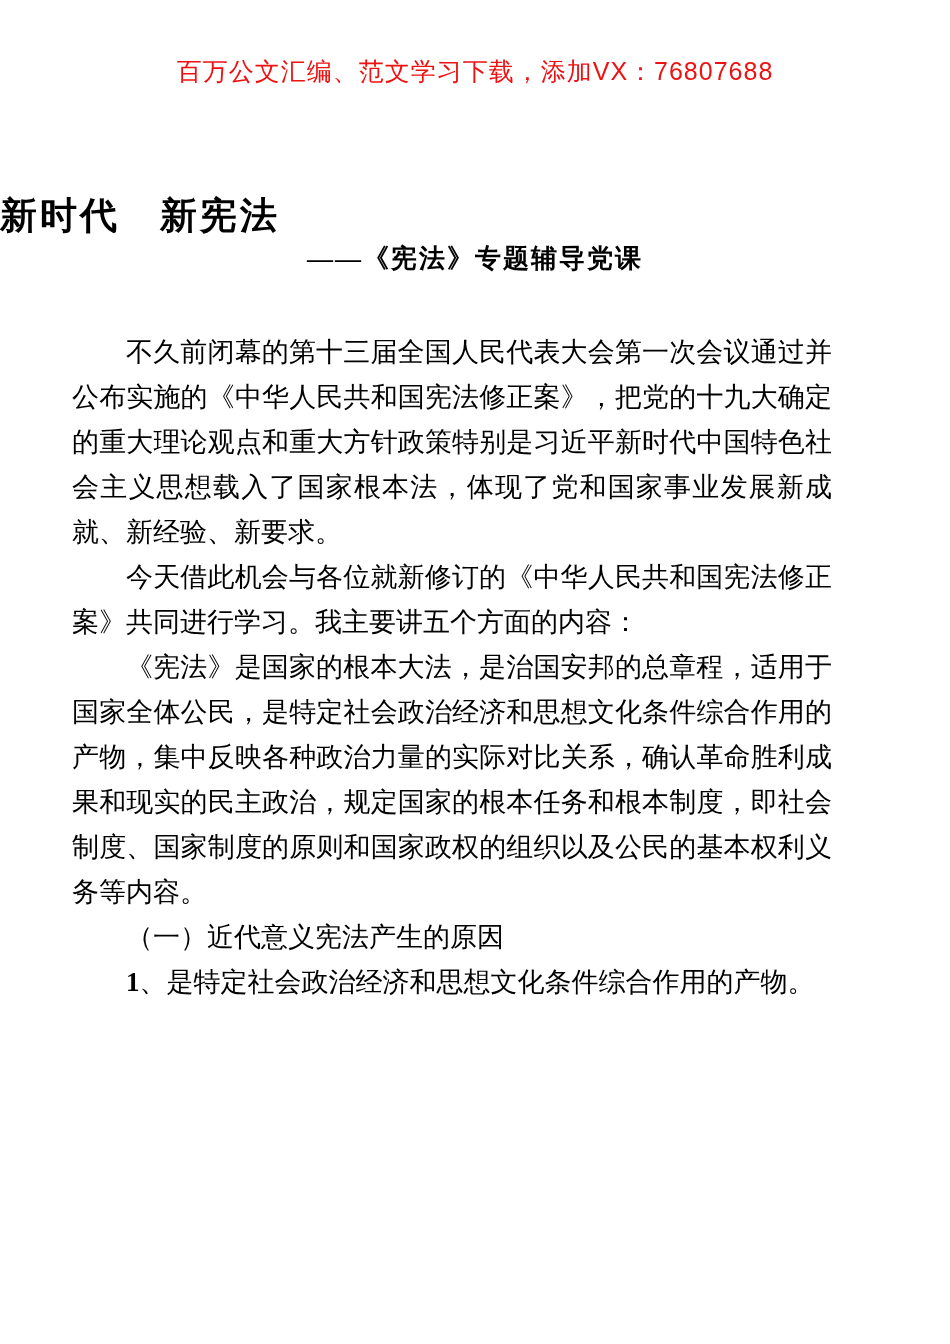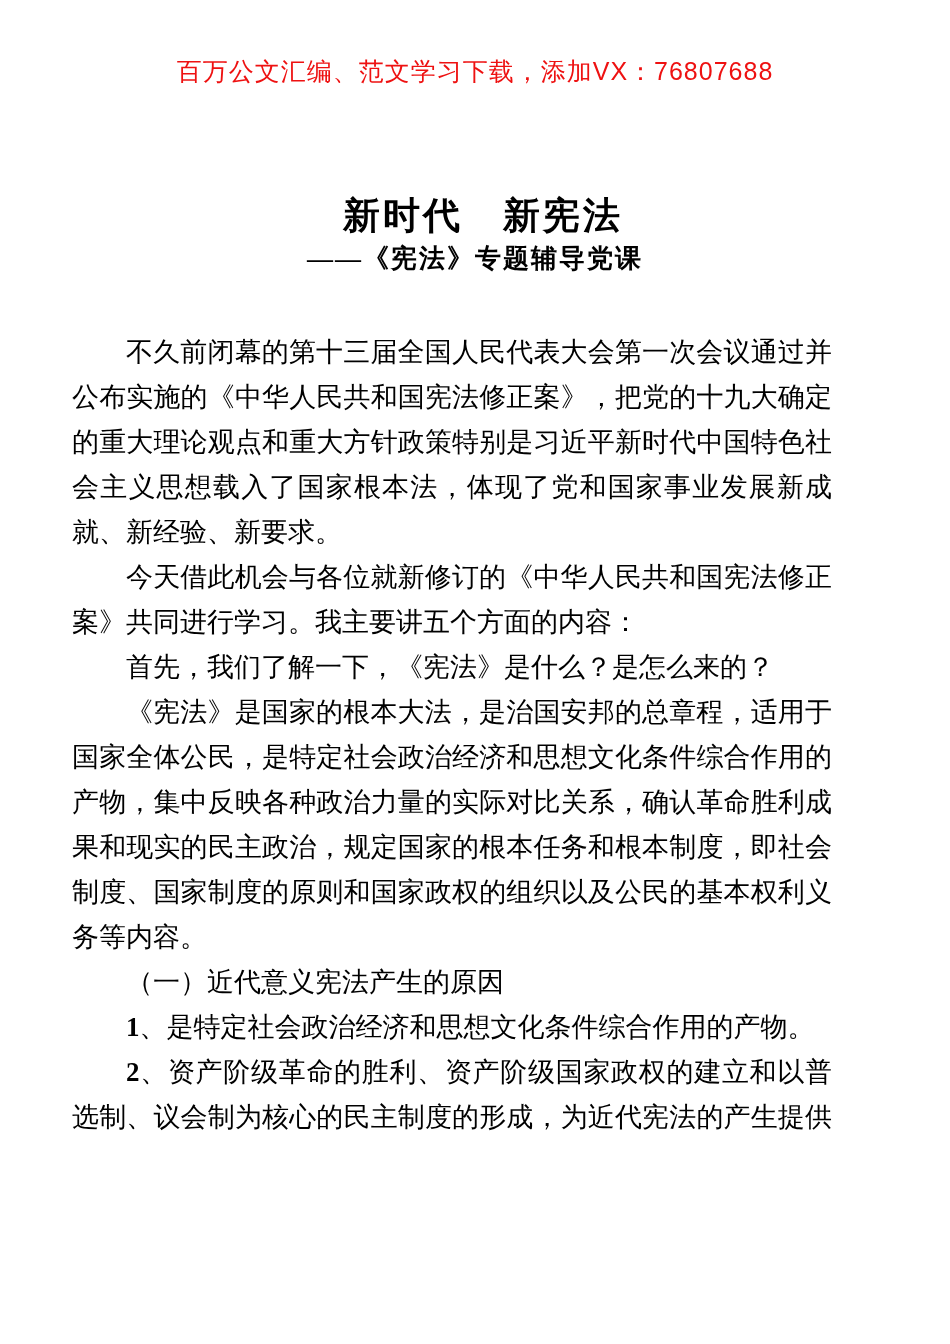--- a/index.html
+++ b/index.html
@@ -21,26 +21,25 @@
     padding-top: 56px;
     text-align: center;
     font-family: "Liberation Sans", "DejaVu Sans", sans-serif;
     font-size: 25px;
     line-height: 30px;
     color: #ee1111;
     letter-spacing: 1px;
   }
   .doc-title {
     margin-top: 108px;
-    text-align: center;
+    text-align: left;
     font-size: 37px;
     font-weight: bold;
     line-height: 44px;
     letter-spacing: 3px;
-    margin-left: 16px;
   }
   .doc-subtitle {
     margin-top: 4px;
     text-align: center;
     font-size: 26px;
     font-weight: bold;
     line-height: 34px;
     letter-spacing: 2px;
   }
   .content {
@@ -70,24 +69,22 @@
   <div class="doc-title">新时代　新宪法</div>
 
   <div class="doc-subtitle">——《宪法》专题辅导党课</div>
 
   <div class="content" id="paragraphs-container">
   <p class="para"><span class="ptext">不久前闭幕的第十三届全国人民代表大会第一次会议通过并公布实施的《中华人民共和国宪法修正案》，把党的十九大确定的重大理论观点和重大方针政策特别是习近平新时代中国特色社会主义思想载入了国家根本法，体现了党和国家事业发展新成就、新经验、新要求。</span></p>
 
   <p class="para"><span class="ptext">今天借此机会与各位就新修订的《中华人民共和国宪法修正案》共同进行学习。我主要讲五个方面的内容：</span></p>
 
 
-  <p class="para"><span class="ptext">首先，我们了解一下，《宪法》是什么？是怎么来的？</span></p>
 
   <p class="para"><span class="ptext">《宪法》是国家的根本大法，是治国安邦的总章程，适用于国家全体公民，是特定社会政治经济和思想文化条件综合作用的产物，集中反映各种政治力量的实际对比关系，确认革命胜利成果和现实的民主政治，规定国家的根本任务和根本制度，即社会制度、国家制度的原则和国家政权的组织以及公民的基本权利义务等内容。</span></p>
 
   <p class="para"><span class="ptext">（一）近代意义宪法产生的原因</span></p>
 
   <p class="para"><b class="num">1</b><span class="ptext">、是特定社会政治经济和思想文化条件综合作用的产物。</span></p>
 
-  <p class="para"><b class="num">2</b><span class="ptext">、资产阶级革命的胜利、资产阶级国家政权的建立和以普选制、议会制为核心的民主制度的形成，为近代宪法的产生提供了政治条件。</span></p>
 </div>
 
 </div>
 
 </body></html>

